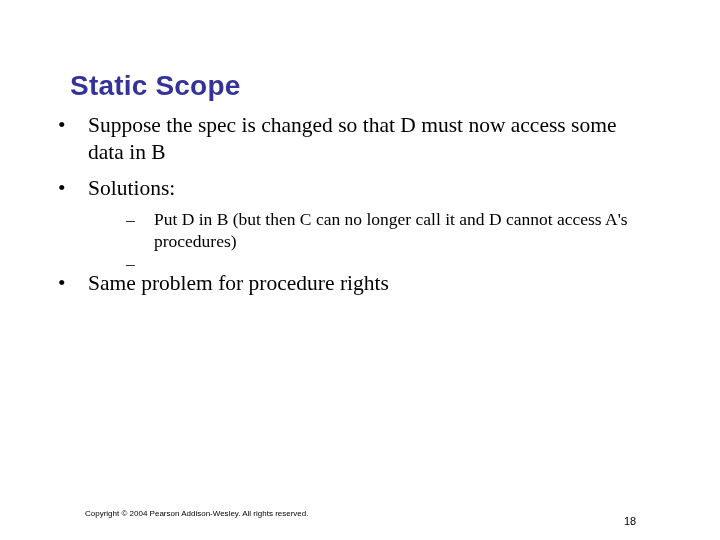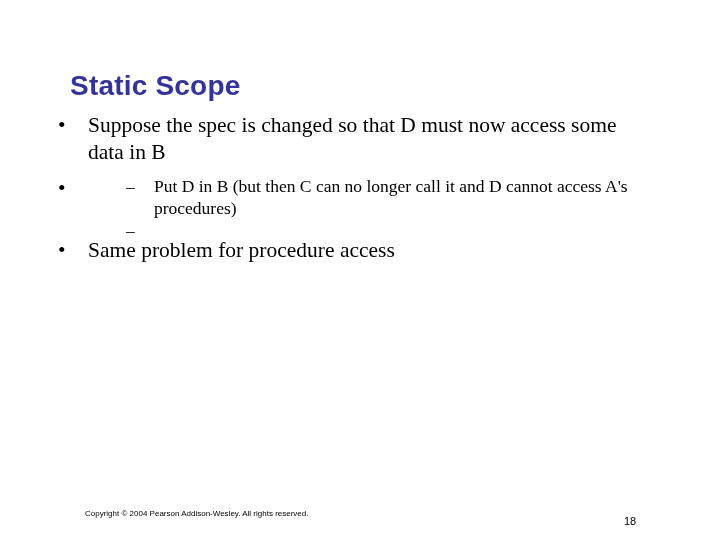--- a/index.html
+++ b/index.html
@@ -135,35 +135,36 @@
   <div class="body-area">
     <ul class="level1">
 
       <li class="bullet1">
         <span class="marker">•</span>
         <span class="txt">Suppose the spec is changed so that D must now access some data in B</span>
       </li>
 
       <li class="bullet1 spaced-top">
         <span class="marker">•</span>
+        <span class="txt">Solutions:</span>
 
         <ul class="level2">
           <li class="bullet2">
             <span class="marker">–</span>
             <span class="txt">Put D in B (but then C can no longer call it and D cannot access A's procedures)</span>
           </li>
           <li class="bullet2">
             <span class="marker">–</span>
           </li>
         </ul>
       </li>
 
       <li class="bullet1 spaced-top" style="margin-top:18px;">
         <span class="marker">•</span>
-        <span class="txt">Same problem for procedure access</span>
+        <span class="txt">Same problem for procedure rights</span>
       </li>
 
     </ul>
   </div>
 
   <div class="footer">
     <div class="footer-copyright">Copyright © 2004 Pearson Addison-Wesley. All rights reserved.</div>
     <div class="footer-pagenum">18</div>
   </div>
 

